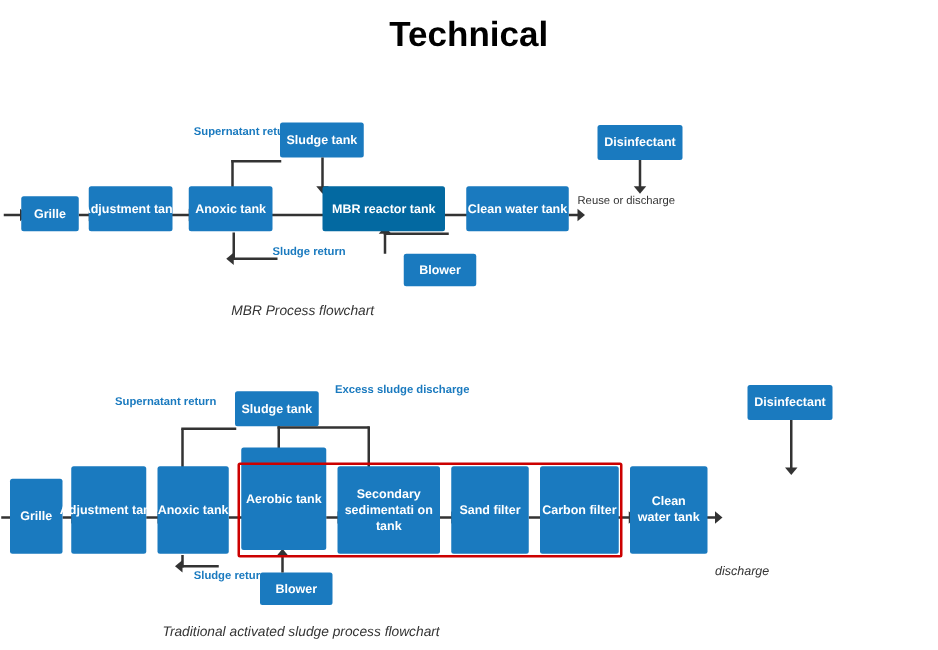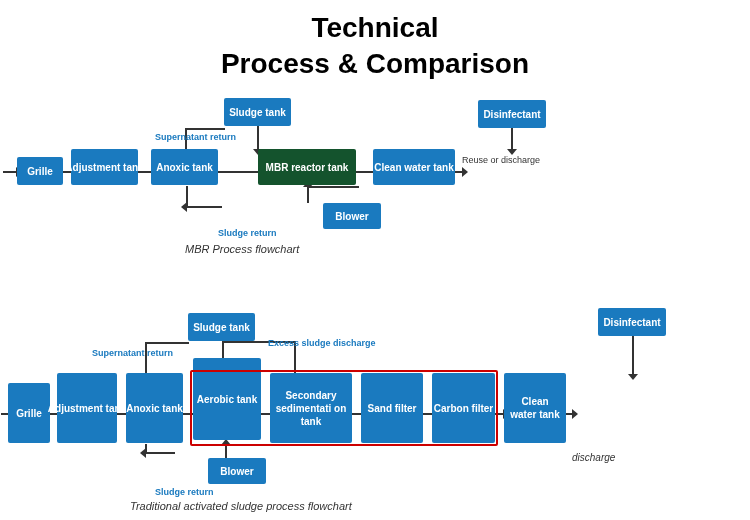--- a/index.html
+++ b/index.html
@@ -29,29 +29,28 @@
       color: #fff;
       font-size: 10px;
       font-weight: bold;
       text-align: center;
       border-radius: 2px;
       padding: 2px 4px;
       position: absolute;
       white-space: nowrap;
     }
     .box-red {
-      background: #14532d;
+      background: #0369a1;
     }
 
     .label-blue {
       position: absolute;
       color: #1a7abf;
       font-size: 9px;
       font-weight: bold;
-      margin-top: 32px;
     }
     .label-black {
       position: absolute;
       color: #333;
       font-size: 10px;
       font-style: italic;
     }
 
     
     .arrow {
@@ -116,21 +115,20 @@
       position: absolute;
       font-size: 9px;
       color: #333;
     }
   </style>
 </head>
 <body>
 
 <div class="page-title">
   <span>Technical</span><br>
-  <span>Process &amp; Comparison</span>
 </div>
 
 <div class="arrow arrow-h arrowhead-r" style="left:3px;top:171px;width:14px;"></div>
 
 <div class="arrow arrow-h arrowhead-r" style="left:63px;top:171px;width:9px;"></div>
 
 <div class="arrow arrow-h arrowhead-r" style="left:137px;top:171px;width:15px;"></div>
 
 <div class="arrow arrow-h arrowhead-r" style="left:217px;top:171px;width:43px;"></div>
 

